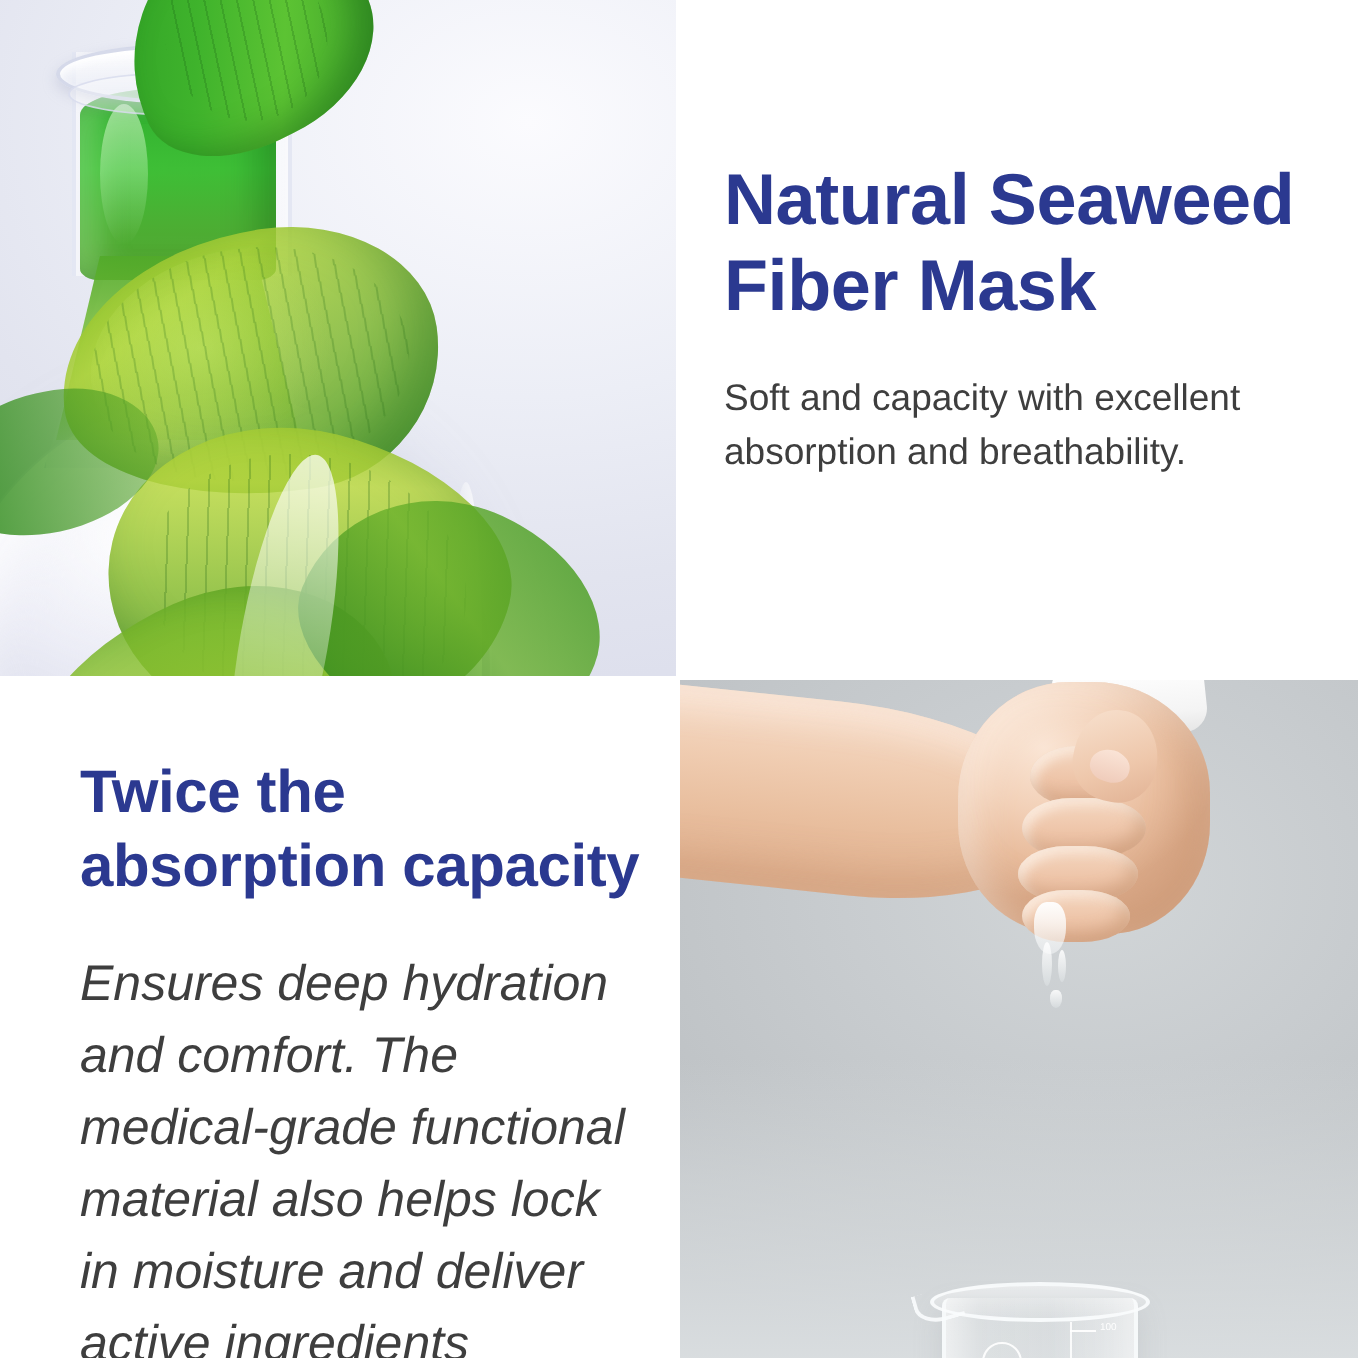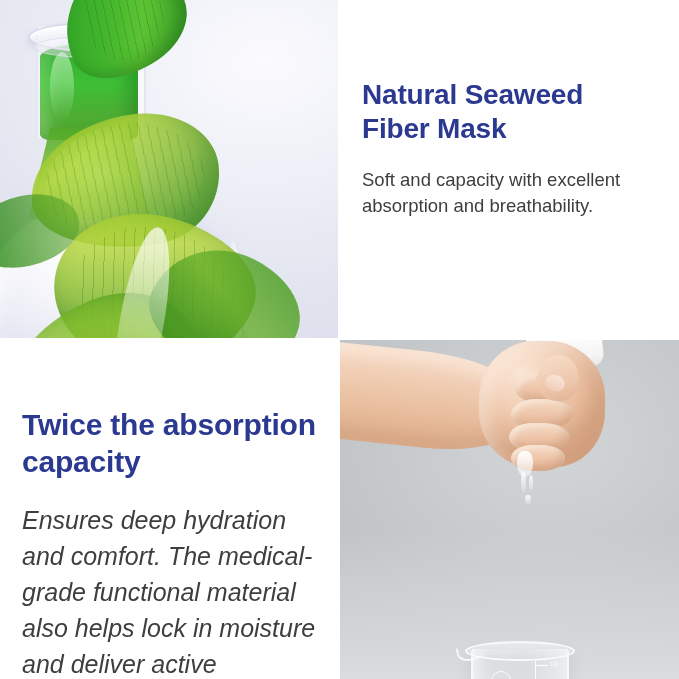--- a/index.html
+++ b/index.html
@@ -241,40 +241,39 @@
     padding: 78px 26px 0 23px;
     box-sizing: border-box;
   }
   .headline {
     color: #2b3990;
     font-weight: 700;
     letter-spacing: -0.2px;
     margin: 0;
   }
   .headline-tr {
-    font-size: 28px;
+    font-size: 36px;
     line-height: 1.20;
   }
   .body-copy {
     color: #3e3e3e;
     font-weight: 400;
     margin: 0;
   }
   .body-tr {
     font-size: 18.5px;
     line-height: 1.42;
     margin-top: 22px;
   }
 
   
   .panel-text-bl {
     background: #ffffff;
-    padding: 40px 16px 0 22px;
+    padding: 40px 16px 0 40px;
     box-sizing: border-box;
-    margin-top: 28px;
   }
   .headline-bl {
     font-size: 30px;
     line-height: 1.22;
   }
   .body-bl {
     font-size: 25px;
     line-height: 1.44;
     margin-top: 22px;
     font-style: italic;

